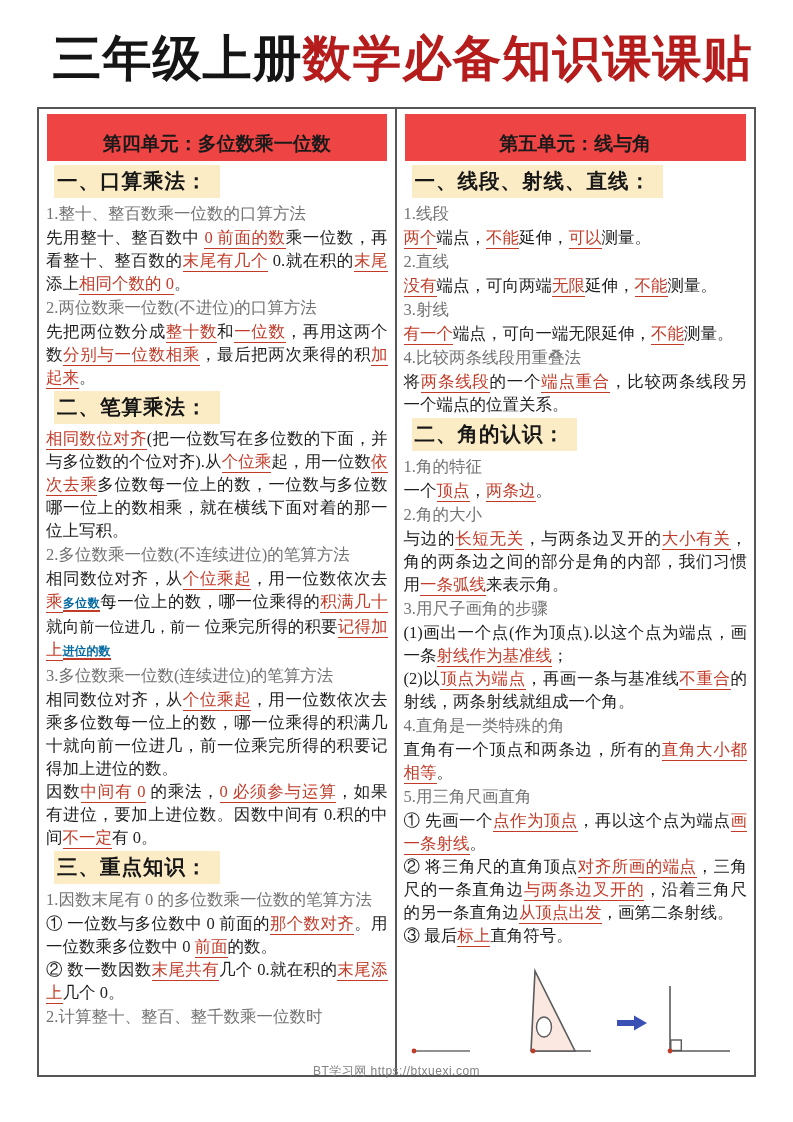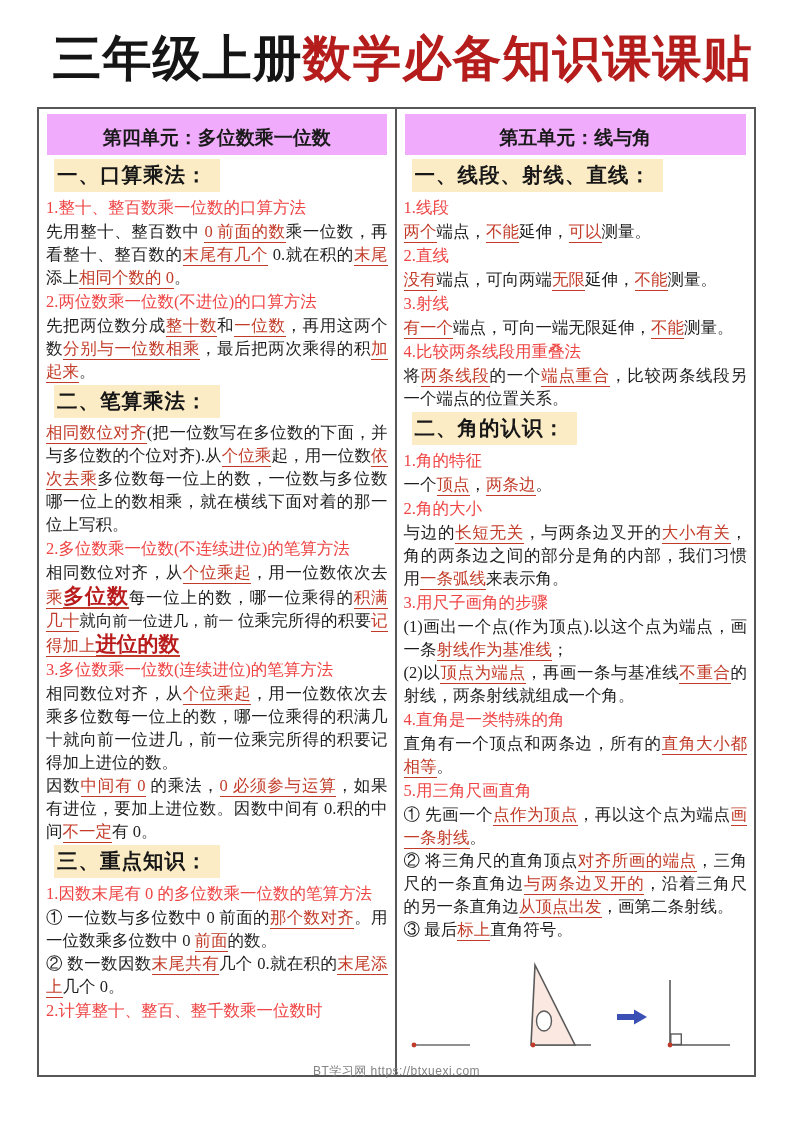--- a/index.html
+++ b/index.html
@@ -13,36 +13,36 @@
     color:#151515; letter-spacing:1px;
   }
   .title .t-red { color:#b51d1d; }
   .sheet {
     position:absolute; left:37px; top:107px; width:719px; height:970px;
     border:2px solid #565656; box-sizing:border-box; display:flex; background:#fff;
   }
   .col { width:50%; padding:3px 7px; box-sizing:border-box; overflow:hidden; }
   .col--left { border-right:2px solid #565656; }
   .col-head {
-    background:#f0abfc; text-align:center; font-size:19px; font-weight:bold;
-    color:#1a1a1a; padding:11px 0 4px; margin:2px 1px 4px;
+    background:#ef4444; text-align:center; font-size:19px; font-weight:bold;
+    color:#1a1a1a; padding:17px 0 4px; margin:2px 1px 4px;
   }
   .sec {
     background:#fcecc5; font-size:20.5px; font-weight:bold; color:#171717;
     padding:2px 12px 3px 3px; margin:2px 8px 3px; width:fit-content; letter-spacing:1px;
   }
-  .sub { color:#ef4444; font-size:16.5px; line-height:25px; }
+  .sub { color:#737373; font-size:16.5px; line-height:25px; }
   .para {
     margin:0; font-size:16.5px; line-height:23px; text-align:justify;
     color:#1d1d1d;
   }
   span.ru  { color:#c23b28; border-bottom:1.5px solid #c23b28; padding-bottom:0.5px; }
   span.rbu {
-    color:#b91c1c; font-weight:bold; border-bottom:2px solid #c23b28;
-    font-family:"Liberation Sans","DejaVu Sans",sans-serif; font-size:21px;
+    color:#0369a1; font-weight:bold; border-bottom:2px solid #c23b28;
+    font-family:"Liberation Sans","DejaVu Sans",sans-serif; font-size:12px;
   }
   span.bb  {
     font-weight:normal; color:#111;
     font-family:"Liberation Sans","DejaVu Sans",sans-serif; font-size:15px;
   }
   .figure { display:block; margin:14px auto 0; }
   .watermark {
     position:absolute; top:1063px; left:0; width:100%; text-align:center;
     font-family:"Liberation Sans","DejaVu Sans",sans-serif;
     font-size:12px; color:#838383; letter-spacing:0.5px;

